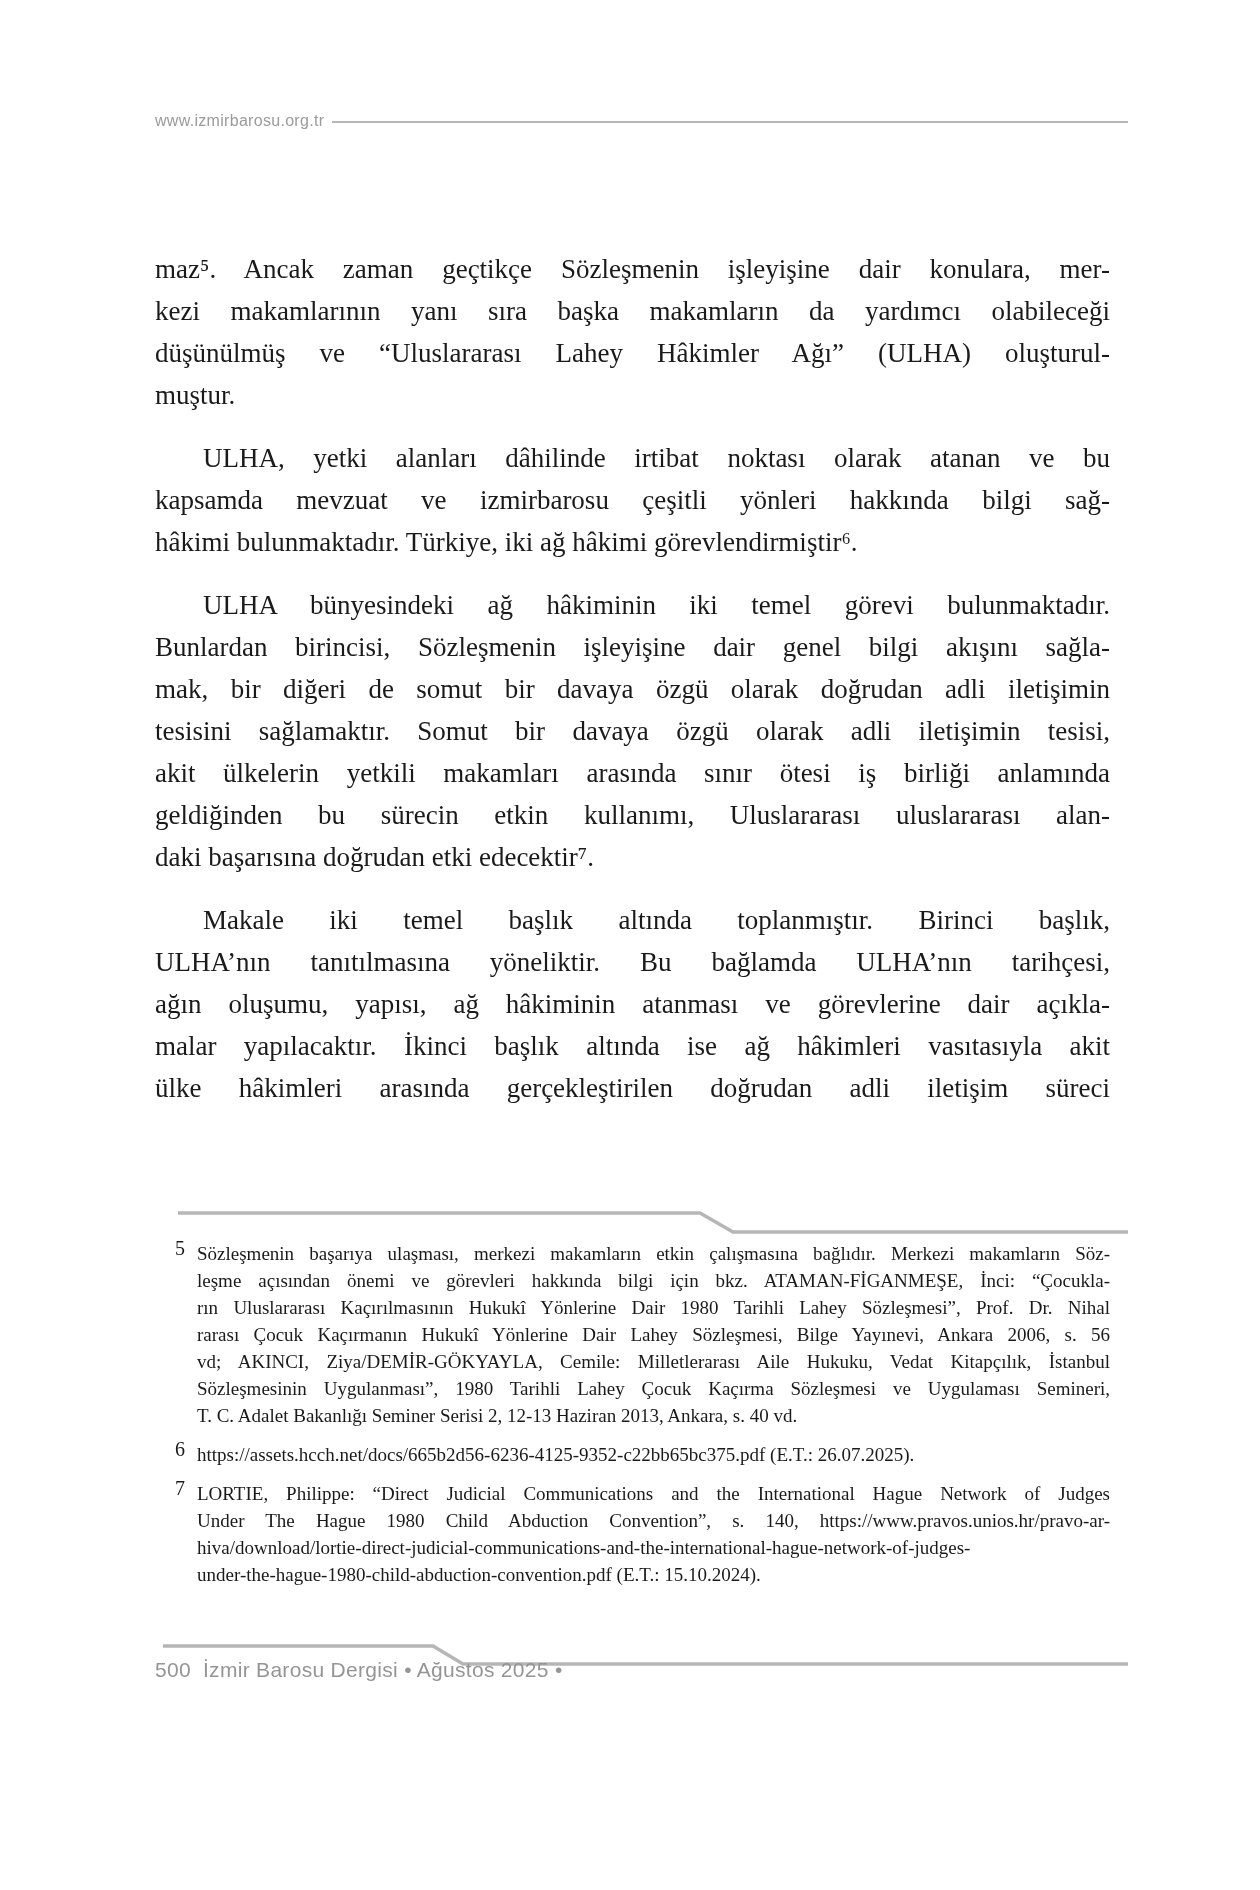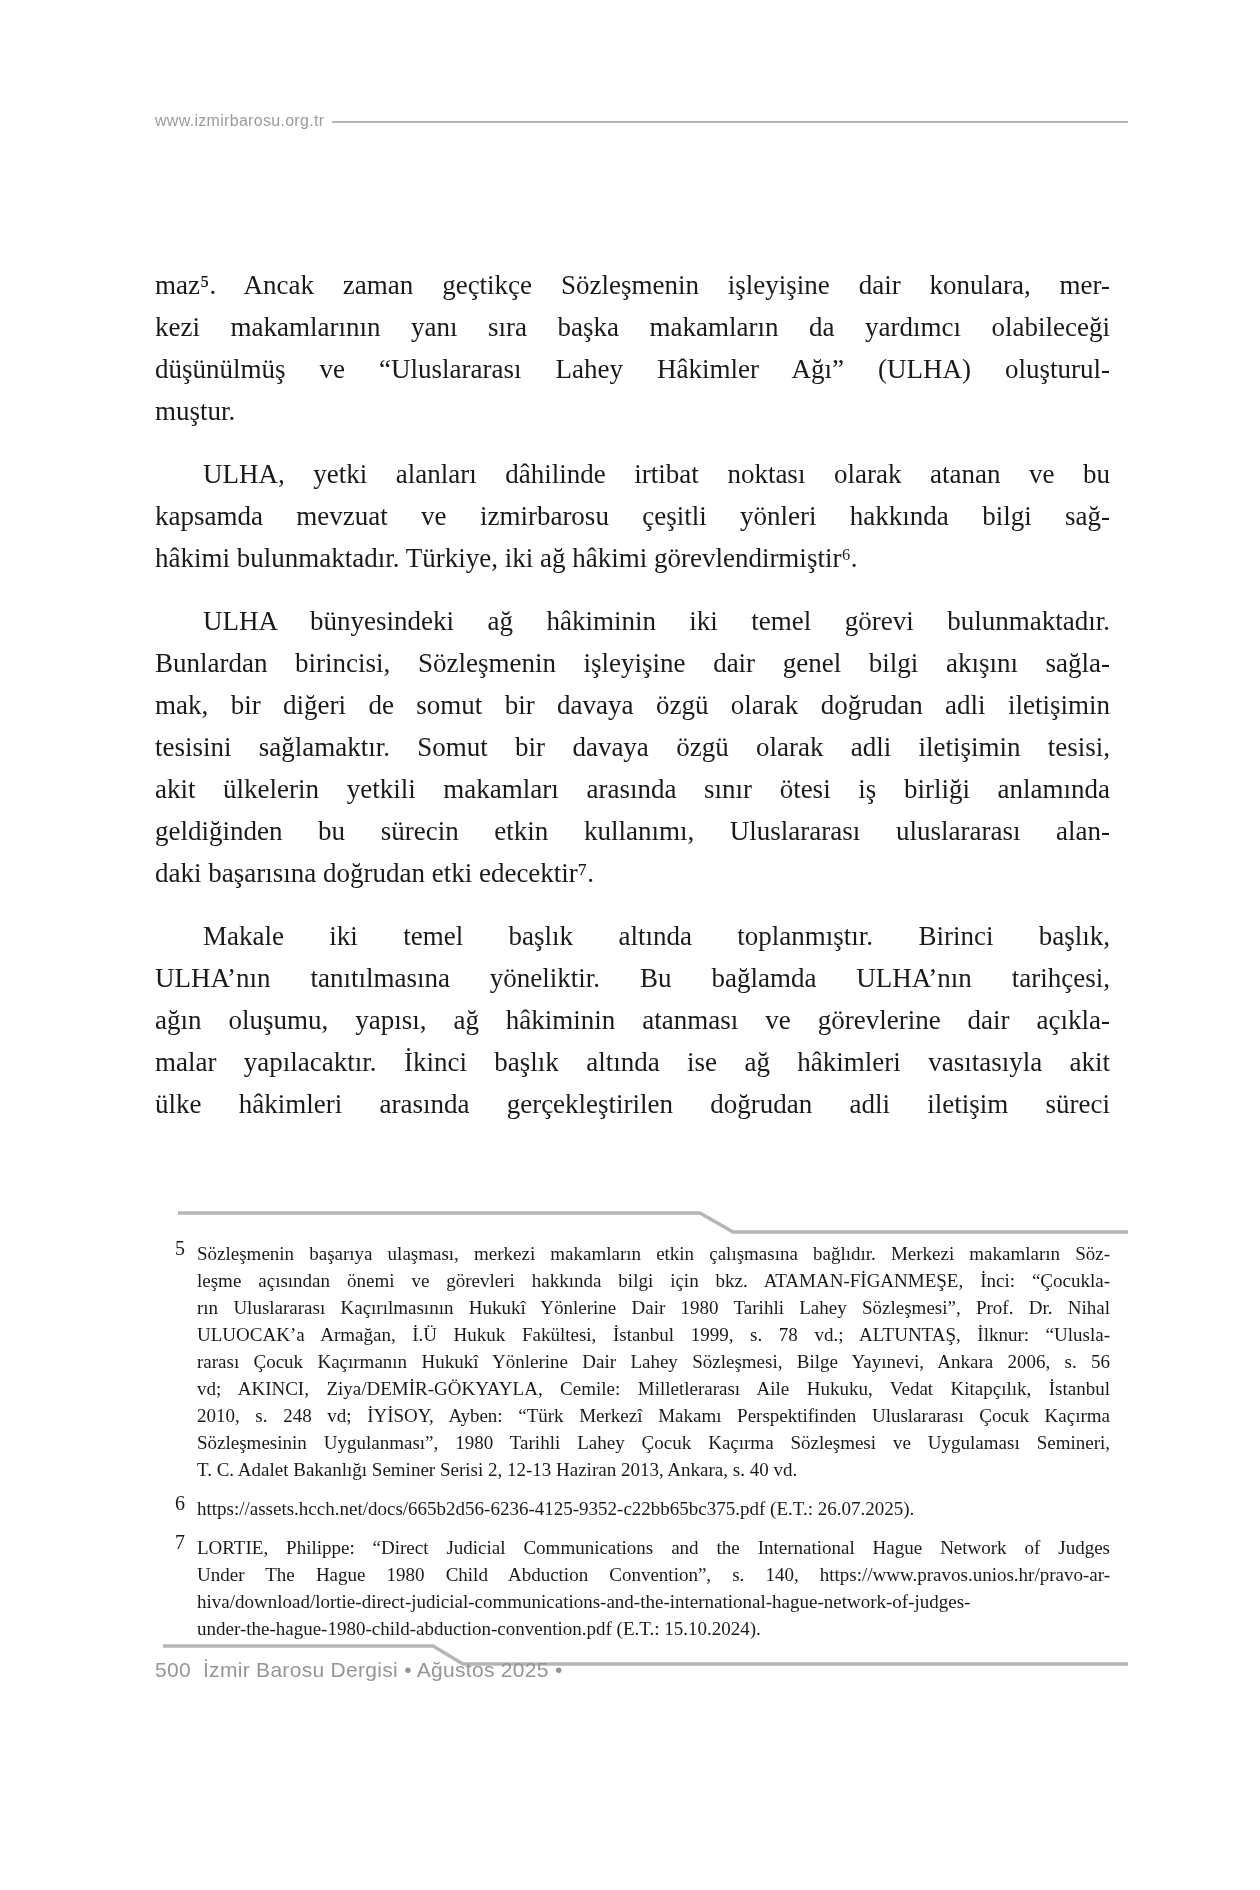--- a/index.html
+++ b/index.html
@@ -28,21 +28,21 @@
   }
   .header-rule {
     flex: 1;
     height: 0;
     border-top: 2px solid #b6b6b6;
     margin-top: 2px;
   }
   
   .body-text {
     position: absolute;
-    top: 264px;
+    top: 248px;
     left: 155px;
     width: 955px;
     font-family: "Liberation Serif", "DejaVu Serif", serif;
     font-size: 27px;
     line-height: 42px;
   }
   .para { margin: 0 0 21px 0; }
   .para.indented .line:first-child { text-indent: 48px; }
   .line {
     text-align: justify;
@@ -131,24 +131,22 @@
     <path d="M 23 3 L 545 3 L 578 22 L 973 22" fill="none" stroke="#b6b6b6" stroke-width="3.5"></path>
   </svg>
 
   <section class="footnotes">
     <div class="footnote">
       <div class="fn-num">5</div>
       <div class="fn-text">
           <div class="line">Sözleşmenin başarıya ulaşması, merkezi makamların etkin çalışmasına bağlıdır. Merkezi makamların Söz-</div>
           <div class="line">leşme açısından önemi ve görevleri hakkında bilgi için bkz. ATAMAN-FİGANMEŞE, İnci: “Çocukla-</div>
           <div class="line">rın Uluslararası Kaçırılmasının Hukukî Yönlerine Dair 1980 Tarihli Lahey Sözleşmesi”, Prof. Dr. Nihal</div>
-          <div class="line">ULUOCAK’a Armağan, İ.Ü Hukuk Fakültesi, İstanbul 1999, s. 78 vd.; ALTUNTAŞ, İlknur: “Ulusla-</div>
           <div class="line">rarası Çocuk Kaçırmanın Hukukî Yönlerine Dair Lahey Sözleşmesi, Bilge Yayınevi, Ankara 2006, s. 56</div>
           <div class="line">vd; AKINCI, Ziya/DEMİR-GÖKYAYLA, Cemile: Milletlerarası Aile Hukuku, Vedat Kitapçılık, İstanbul</div>
-          <div class="line">2010, s. 248 vd; İYİSOY, Ayben: “Türk Merkezî Makamı Perspektifinden Uluslararası Çocuk Kaçırma</div>
           <div class="line">Sözleşmesinin Uygulanması”, 1980 Tarihli Lahey Çocuk Kaçırma Sözleşmesi ve Uygulaması Semineri,</div>
           <div class="line last">T. C. Adalet Bakanlığı Seminer Serisi 2, 12-13 Haziran 2013, Ankara, s. 40 vd.</div>
         </div>
     </div>
     <div class="footnote">
       <div class="fn-num">6</div>
       <div class="fn-text">
           <div class="line last">https://assets.hcch.net/docs/665b2d56-6236-4125-9352-c22bb65bc375.pdf (E.T.: 26.07.2025).</div>
         </div>
     </div>

